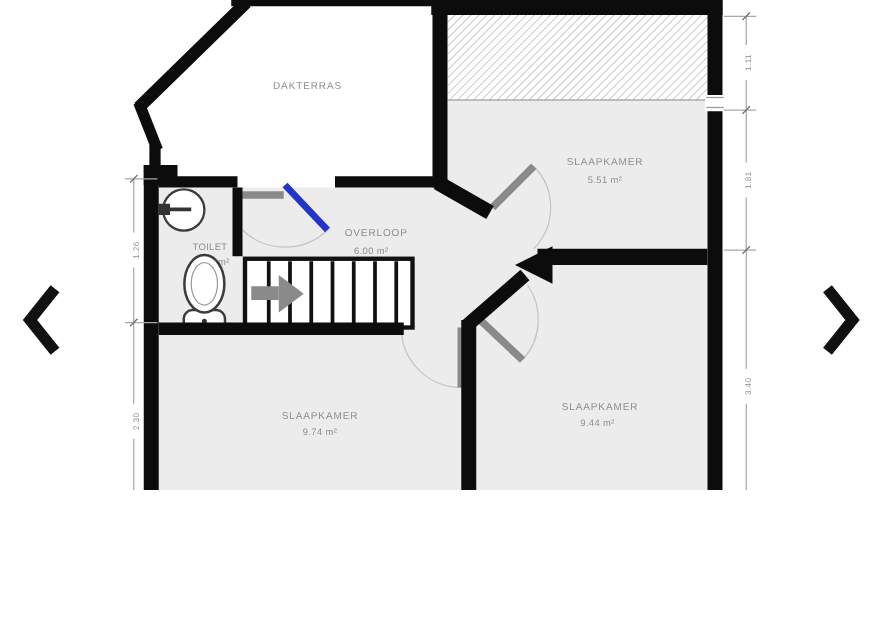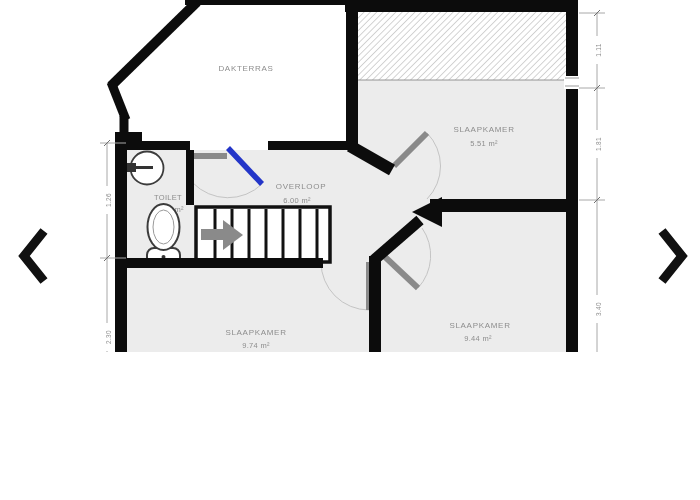--- a/index.html
+++ b/index.html
@@ -1,16 +1,16 @@
 <!DOCTYPE html>
 <html style="--wall: #0c0c0c; --floor: #ececec; --door: #8a8a8a; --door_accent: #2335c8; --label: #8d8d8d;"><head>
 <meta charset="utf-8">
 <style>
   html,body{margin:0;padding:0;background:#fff;}
-  .page{position:relative;width:700px;height:352px;background:#fff;overflow:hidden;
+  .page{position:relative;width:700px;height:392px;background:#fff;overflow:hidden;
         font-family:"Liberation Sans",sans-serif;}
   .plan-svg{position:absolute;left:0;top:0;}
   .wall{fill:var(--wall);}
   .wallline{stroke:var(--wall);fill:none;}
   .floor{fill:var(--floor);}
   .doorleaf{stroke:var(--door);fill:none;}
   .doorleaf-fill{fill:var(--door);}
   .doorleaf-accent{stroke:var(--door_accent);fill:none;}
   .swing{stroke:#c4c4c4;stroke-width:1;fill:none;}
   .fixture{fill:#fff;stroke:#3c3c3c;}

